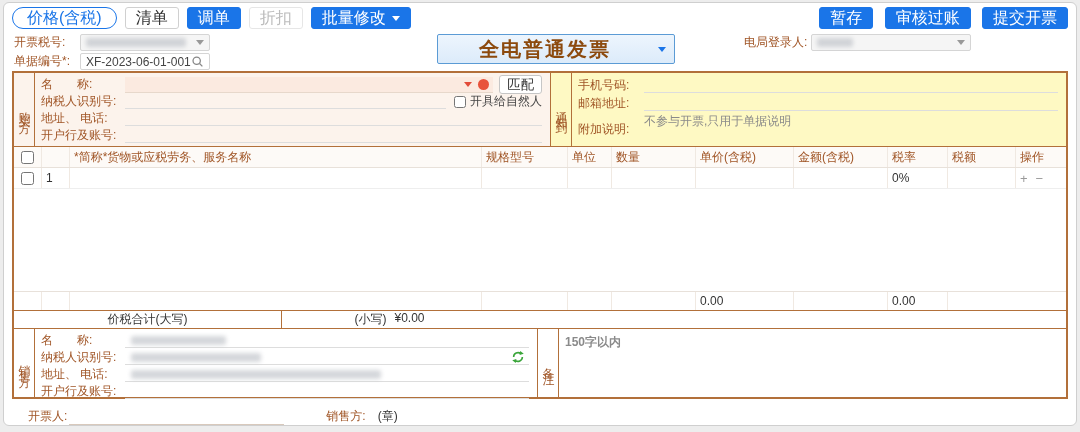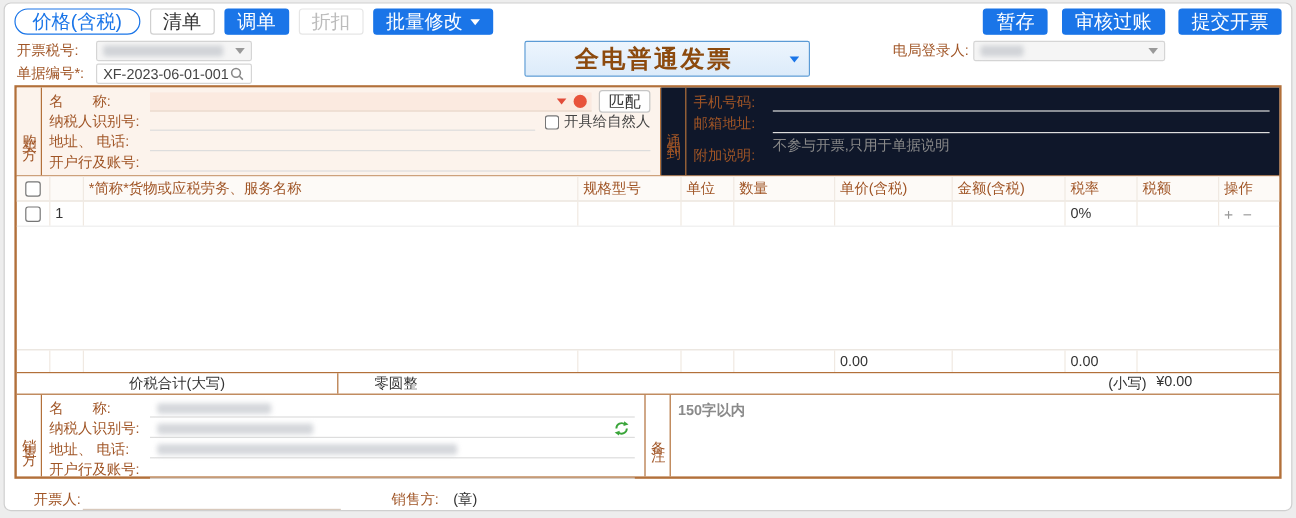--- a/index.html
+++ b/index.html
@@ -67,21 +67,21 @@
     display: flex; align-items: center; justify-content: center; text-align: center;
     writing-mode: vertical-lr; text-orientation: upright; letter-spacing: 5px; font-size: 12px;
   }
   .sec-content { flex: 1; padding: 3px 8px 3px 6px; display: flex; flex-direction: column; justify-content: space-around; }
   .frow { display: flex; align-items: center; min-height: 17px; position: relative; }
   .flabel { color: #a05526; white-space: nowrap; margin-right: 4px; }
   .fline { flex: 1; border-bottom: 1px solid #ddd; height: 15px; display: flex; align-items: center; }
   
   .buyer-row { height: 74px; border-bottom: 1px solid #b2703a; }
   .buyer { width: 537px; border-right: 1px solid #b2703a; background: #fcf3ec; }
-  .notify { flex: 1; background: #0f172a; }
+  .notify { flex: 1; background: #fef9c3; }
   .name-input { flex: 1; height: 16px; background: #fbeae0; border-bottom: 1px solid #e7d8cb; display: flex; align-items: center; justify-content: flex-end; padding-right: 4px; gap: 6px; }
   .red-dot { width: 11px; height: 11px; border-radius: 50%; background: #e8533b; display: inline-block; }
   .mini-btn { height: 19px; padding: 0 7px; border: 1px solid #c6c6c6; border-radius: 3px; background: #fff; color: #333; margin-left: 6px; display: inline-flex; align-items: center; cursor: pointer; }
   .cb-wrap { display: flex; align-items: center; gap: 4px; margin-left: 8px; white-space: nowrap; color: #444; }
   .cb-wrap input { width: 12px; height: 12px; }
   .ph-text { color: #8a8a8a; }
   
   .tablewrap { flex: 1; display: flex; flex-direction: column; }
   .tgrid { display: grid; grid-template-columns: 28px 28px 1fr 86px 44px 84px 98px 94px 60px 68px 50px; align-items: center; }
   .thead { height: 21px; border-bottom: 1px solid #e8e1da; background: #fdfaf7; color: #a05526; }
@@ -266,21 +266,20 @@
           <div></div>
         <div>0.00</div>
         <div></div>
         <div>0.00</div>
         <div></div>
       </div>
     </div>
 
     <div class="subtotal">
       <div class="sub1">价税合计(大写)</div>
-      <div class="sub2">零圆整</div>
       <div class="sub3">
         <span>(小写)</span>
         <span>¥0.00</span>
       </div>
     </div>
 
     <div class="sec-row seller-row">
       <div class="sec seller">
         <div class="vlabel">销售方</div>
         <div class="sec-content">

